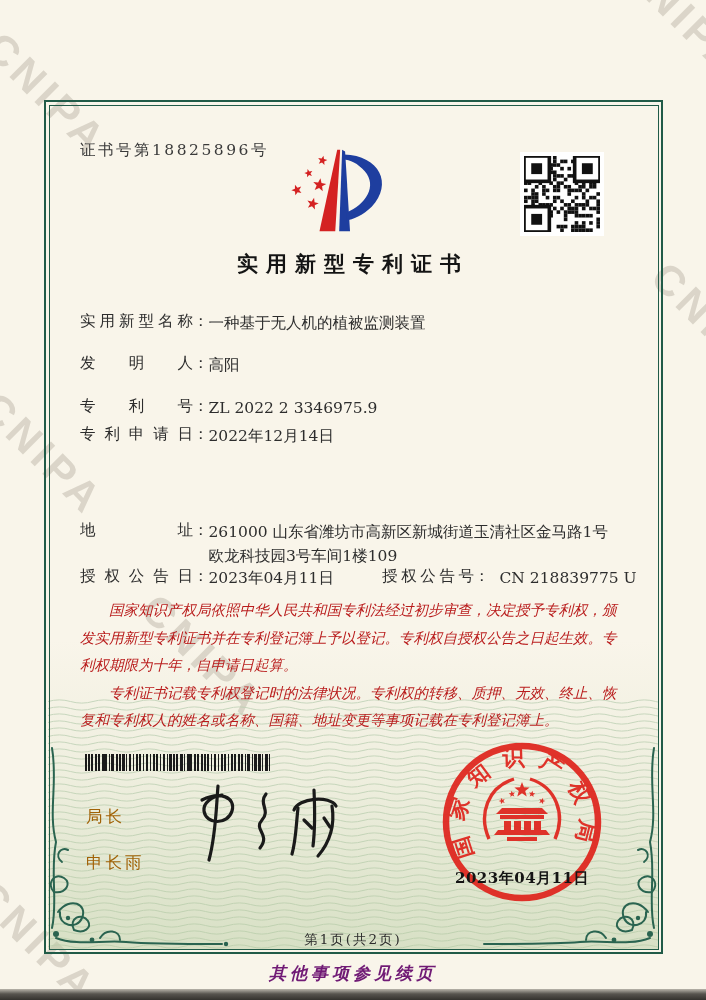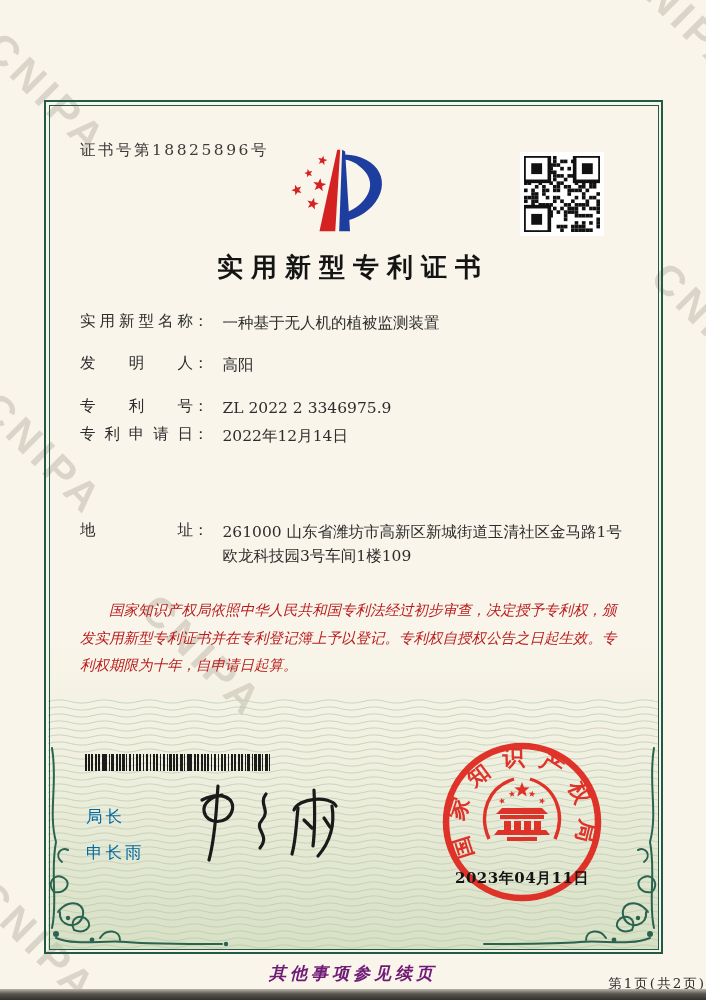--- a/index.html
+++ b/index.html
@@ -19,47 +19,47 @@
   .waves{position:absolute;left:48px;top:698px;width:610px;height:251px;z-index:2;}
   .tint{position:absolute;left:48px;top:640px;width:610px;height:309px;z-index:2;
         background:linear-gradient(180deg,rgba(190,208,168,0) 0%,rgba(190,208,168,0.18) 45%,rgba(182,203,160,0.5) 100%);}
 
   .content{position:absolute;inset:0;z-index:3;}
 
   .cert-no{position:absolute;left:80px;top:140px;font-size:15.5px;letter-spacing:2.5px;color:#3a3a3a;}
   .logo{position:absolute;left:287px;top:140px;}
   .qr{position:absolute;left:520px;top:152px;width:76px;height:76px;background:#fff;padding:4px;}
 
-  .title{position:absolute;left:0;top:250px;width:100%;text-align:center;font-size:26px;
+  .title{position:absolute;left:0;top:250px;width:100%;text-align:center;font-size:21px;
          font-weight:700;letter-spacing:8px;color:#141414;}
 
   .row{position:absolute;left:80px;width:560px;font-size:15.5px;color:#2d2d2d;}
   .lbl{display:inline-block;width:113px;text-align:justify;text-align-last:justify;vertical-align:top;}
   .colon{vertical-align:top;}
-  .val{display:inline-block;margin-left:14px;vertical-align:top;max-width:412px;line-height:1.55;}
+  .val{display:inline-block;vertical-align:top;max-width:412px;line-height:1.55;}
   .grant2{position:absolute;left:302px;top:0;}
   .lbl2{display:inline-block;width:92px;text-align:justify;text-align-last:justify;vertical-align:top;}
 
   .paras{position:absolute;left:80px;top:597px;width:550px;font-size:14.5px;line-height:1.9;
          color:#b91c1c;font-style:italic;}
   .paras p{margin:0;text-indent:2em;}
 
   .barcode{position:absolute;left:85px;top:754px;width:187px;height:17px;
     background:
       repeating-linear-gradient(90deg,#1b1b1b 0 1.6px,rgba(0,0,0,0) 1.6px 3.4px),
       repeating-linear-gradient(90deg,#1b1b1b 0 1px,rgba(0,0,0,0) 1px 6.5px);}
 
-  .signer{position:absolute;left:86px;top:806px;font-size:16.5px;letter-spacing:3px;color:#0369a1;}
-  .signer .name{margin-top:14px;}
+  .signer{position:absolute;left:86px;top:806px;font-size:16.5px;letter-spacing:3px;color:#a16207;}
+  .signer .name{margin-top:24px;}
   .signature{position:absolute;left:178px;top:778px;}
 
   .seal{position:absolute;left:437px;top:737px;}
 
-  .page-info{position:absolute;left:0;top:931px;width:100%;text-align:right;font-size:13.5px;
-             letter-spacing:2px;color:#2c2c2c;margin-top:44px;}
+  .page-info{position:absolute;left:0;top:931px;width:100%;text-align:center;font-size:13.5px;
+             letter-spacing:2px;color:#2c2c2c;}
   .footer-note{position:absolute;left:0;top:962px;width:100%;text-align:center;font-size:17px;
                font-weight:700;font-style:italic;letter-spacing:4px;color:#701a75;}
 
   .bottom-edge{position:absolute;left:0;bottom:0;width:100%;height:11px;z-index:4;
                background:linear-gradient(180deg,#b9b5ab,#57544e 45%,#34322e);}
 
   .ornament{position:absolute;z-index:2;}
 </style>
 </head>
 <body>
@@ -294,23 +294,30 @@
     </div>
     <div class="row" style="top:396px">
       <span class="lbl">专利号</span><span class="colon">：</span><span class="val">ZL 2022 2 3346975.9</span>
     </div>
     <div class="row" style="top:424px">
       <span class="lbl">专利申请日</span><span class="colon">：</span><span class="val">2022年12月14日</span>
     </div>
     <div class="row" style="top:520px">
       <span class="lbl">地址</span><span class="colon">：</span><span class="val">261000 山东省潍坊市高新区新城街道玉清社区金马路1号欧龙科技园3号车间1楼109</span>
     </div>
+    <div class="row" style="top:566px">
+      <span class="lbl">授权公告日</span><span class="colon">：</span><span class="val">2023年04月11日</span>
+      <span class="grant2">
+        <span class="lbl2">授权公告号</span><span class="colon">：</span><span class="val" style="margin-left:10px">CN 218839775 U</span>
+      </span>
+    </div>
 
     <div class="paras">
       <p>国家知识产权局依照中华人民共和国专利法经过初步审查，决定授予专利权，颁发实用新型专利证书并在专利登记簿上予以登记。专利权自授权公告之日起生效。专利权期限为十年，自申请日起算。</p>
+      <p>专利证书记载专利权登记时的法律状况。专利权的转移、质押、无效、终止、恢复和专利权人的姓名或名称、国籍、地址变更等事项记载在专利登记簿上。</p>
     </div>
 
     <div class="barcode"></div>
 
     <div class="signer">
       <div>局长</div>
       <div class="name">申长雨</div>
     </div>
 
     <svg class="signature" width="180" height="92" viewBox="0 0 180 92">

